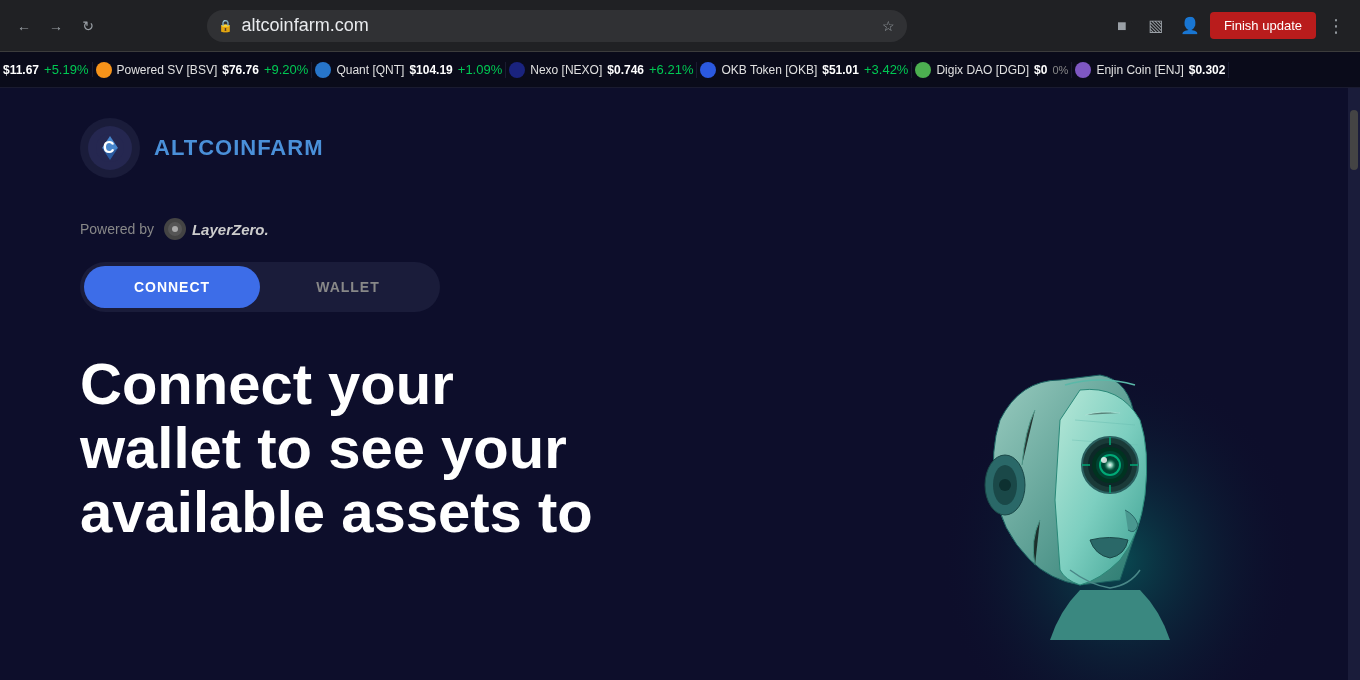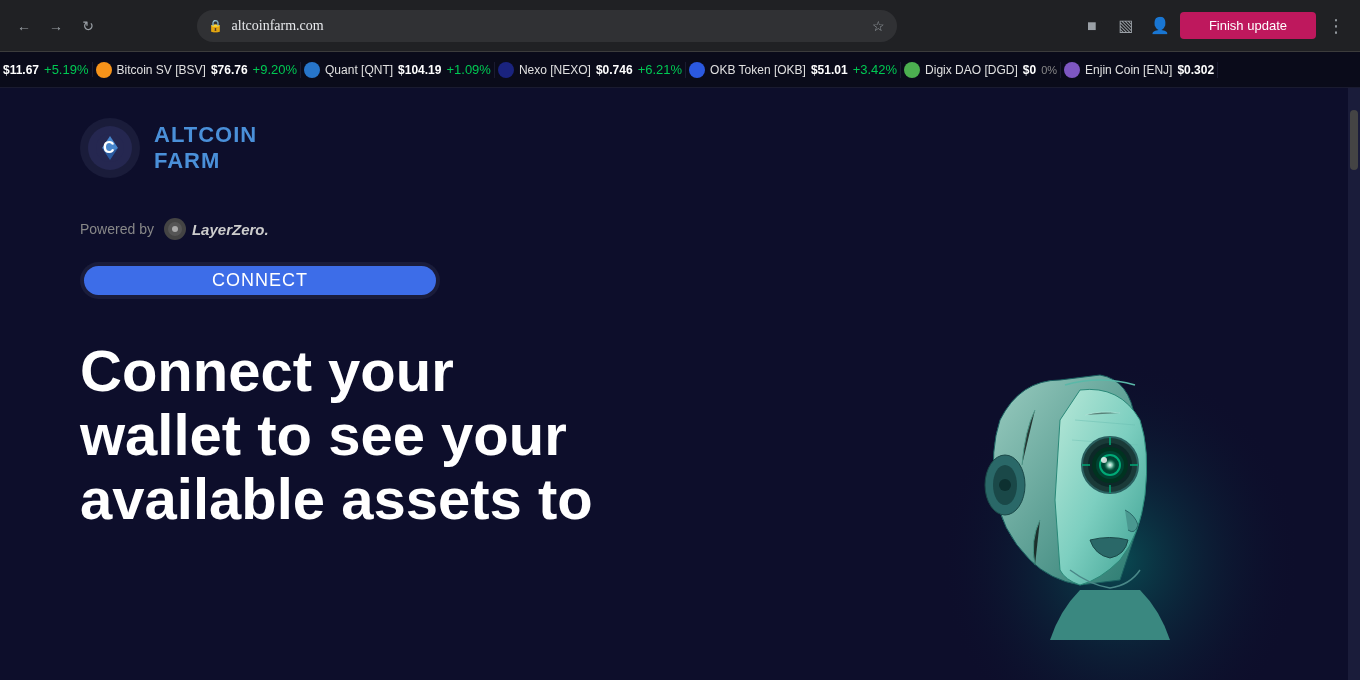--- a/index.html
+++ b/index.html
@@ -21,30 +21,30 @@
       width: 28px; height: 28px; border-radius: 50%;
       background: transparent; border: none; cursor: pointer;
       color: #9aa0a6; font-size: 14px; display: flex; align-items: center; justify-content: center;
     }
     .address-bar {
       flex: 1; height: 32px; background: #303134;
       border-radius: 16px; display: flex; align-items: center;
       padding: 0 12px; gap: 8px; max-width: 700px; margin: 0 auto;
     }
     .address-bar-lock { color: #9aa0a6; font-size: 12px; }
-    .address-bar-url { color: #e8eaed; font-size: 14px; flex: 1; font-family: Liberation Serif, serif; }
+    .address-bar-url { color: #e8eaed; font-size: 18px; flex: 1; }
     .browser-actions { display: flex; gap: 6px; align-items: center; margin-left: auto; }
     .browser-icon-btn {
       width: 28px; height: 28px; border-radius: 50%;
       background: transparent; border: none; cursor: pointer;
       color: #9aa0a6; font-size: 16px; display: flex; align-items: center; justify-content: center;
     }
     .finish-update-btn {
-      background: #be185d; color: white; border: none;
-      padding: 6px 29px; border-radius: 4px; font-size: 13px;
+      background: #b91c1c; color: white; border: none;
+      padding: 6px 14px; border-radius: 4px; font-size: 13px;
       cursor: pointer; white-space: nowrap;
     }
     .browser-menu-btn {
       width: 28px; height: 28px; color: #9aa0a6;
       display: flex; align-items: center; justify-content: center;
       cursor: pointer; font-size: 18px;
     }
 
     
     .ticker-bar {
@@ -105,21 +105,21 @@
     }
     .logo-inner {
       width: 44px; height: 44px;
       background: #252750;
       border-radius: 50%;
       display: flex; align-items: center; justify-content: center;
       color: #4a90d9;
       font-size: 22px;
       font-weight: bold;
     }
-    .logo-text { display: flex; flex-direction: column; }
+    .logo-text { display: flex; flex-direction: row; }
     .logo-name-top { color: #4a90d9; font-size: 22px; font-weight: 700; letter-spacing: 1px; }
     .logo-name-bottom { color: #4a90d9; font-size: 22px; font-weight: 700; letter-spacing: 1px; }
 
     
     .powered-by {
       display: flex;
       align-items: center;
       gap: 10px;
       margin-bottom: 22px;
       color: #888;
@@ -140,23 +140,23 @@
     
     .toggle-group {
       display: flex;
       background: #1a1c3a;
       border-radius: 25px;
       padding: 4px;
       width: 360px;
       margin-bottom: 40px;
     }
     .toggle-btn {
-      flex: 1; padding: 4px 20px;
+      flex: 1; padding: 13px 20px;
       border: none; border-radius: 22px;
-      font-size: 18px; font-weight: 400;
+      font-size: 14px; font-weight: 700;
       cursor: pointer; letter-spacing: 1px;
       transition: all 0.2s;
     }
     .toggle-btn.active {
       background: #3d6de8;
       color: white;
     }
     .toggle-btn.inactive {
       background: transparent;
       color: #888;
@@ -230,21 +230,21 @@
 
 <div class="ticker-bar">
   <div class="ticker-content">
 
     <div class="ticker-item">
       <span class="ticker-price">$11.67</span>
       <span class="ticker-change-pos">+5.19%</span>
     </div>
     <div class="ticker-item">
       <span class="ticker-icon" style="background:#f7931a;"></span>
-      <span>Bitcoin SV [BSV]</span>
+      <span>Powered SV [BSV]</span>
       <span class="ticker-price">$76.76</span>
       <span class="ticker-change-pos">+9.20%</span>
     </div>
     <div class="ticker-item">
       <span class="ticker-icon" style="background:#2775ca;"></span>
       <span>Quant [QNT]</span>
       <span class="ticker-price">$104.19</span>
       <span class="ticker-change-pos">+1.09%</span>
     </div>
     <div class="ticker-item">
@@ -308,20 +308,21 @@
           <circle cx="8" cy="8" r="7" fill="#555"></circle>
           <circle cx="8" cy="8" r="3" fill="#aaa"></circle>
         </svg>
       </div>
       <span>LayerZero.</span>
     </div>
   </div>
 
   <div class="toggle-group">
     <button class="toggle-btn active">CONNECT</button>
+    <button class="toggle-btn inactive">WALLET</button>
   </div>
 
   <div class="hero-text">
     <div>Connect your</div>
     <div>wallet to see your</div>
     <div>available assets to</div>
   </div>
 
   <div class="robot-area">
     <svg class="robot-svg" viewBox="0 0 380 420" xmlns="http://www.w3.org/2000/svg">

